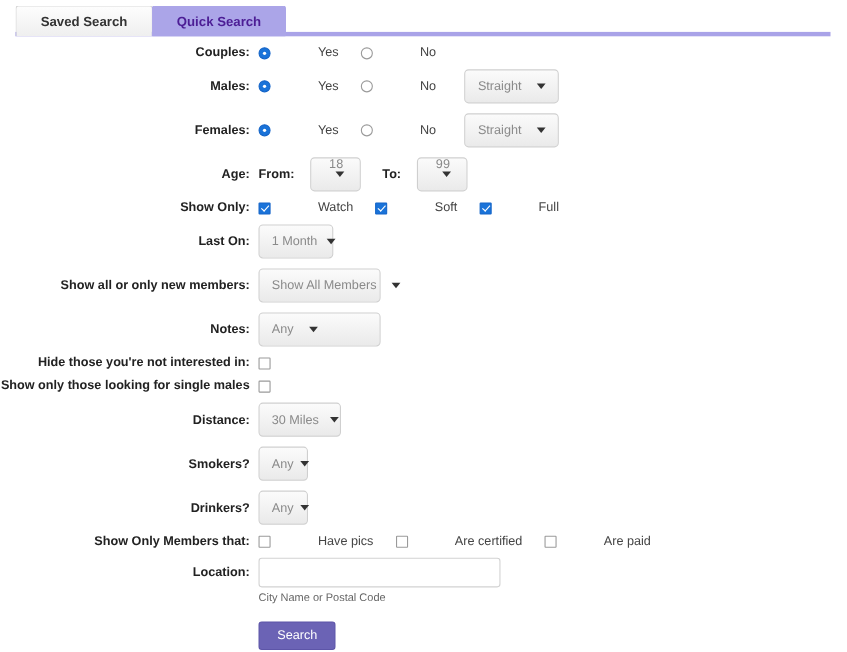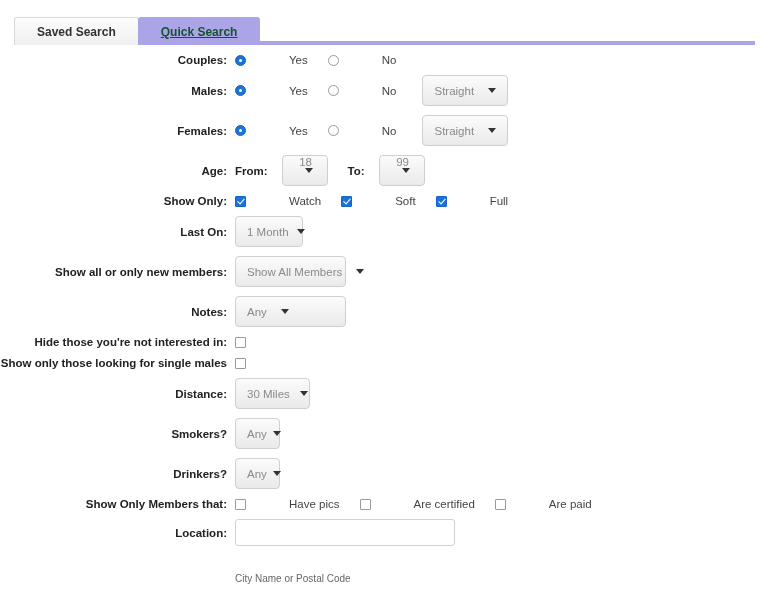--- a/index.html
+++ b/index.html
@@ -8,21 +8,21 @@
     width: 770px; height: 593px;
     background: #ffffff;
     font-family: "Liberation Sans", sans-serif;
     color: #333333;
     overflow: hidden;
   }
 
   
   .tabbar {
     position: relative;
-    height: 45px;
+    height: 33px;
     padding-left: 14px;
     display: flex;
     align-items: flex-end;
   }
   .tabbar::after {
     content: "";
     position: absolute;
     left: 14px; right: 15px; bottom: 0;
     height: 4px;
     background: #a9a3e8;
@@ -41,25 +41,24 @@
     user-select: none;
   }
   .tab.inactive {
     background: linear-gradient(#fdfdfd, #efefef);
     border: 1px solid #d8d8d8;
     border-bottom: none;
     color: #333333;
   }
   .tab.active {
     background: #aba5e8;
-    color: #14532d;
+    color: #4c1d95;
     border: 1px solid #aba5e8;
     border-bottom: none;
     margin-left: -1px;
-    text-decoration: underline;
   }
 
   
   .form {
     padding-top: 9px;
   }
   .row {
     display: flex;
     align-items: center;
     margin-bottom: 3px;
@@ -183,21 +182,21 @@
     border-radius: 3px;
     background: #ffffff;
     font-size: 12px;
     padding: 0 7px;
     color: #333333;
     font-family: "Liberation Sans", sans-serif;
   }
   .hint {
     font-size: 10px;
     color: #666666;
-    margin-top: 24px;
+    margin-top: 1px;
   }
 
   
   .btn-search {
     background: #6b63b5;
     color: #ffffff;
     border: 1px solid #5d55a8;
     border-radius: 3px;
     font-size: 11.5px;
     font-family: "Liberation Sans", sans-serif;

